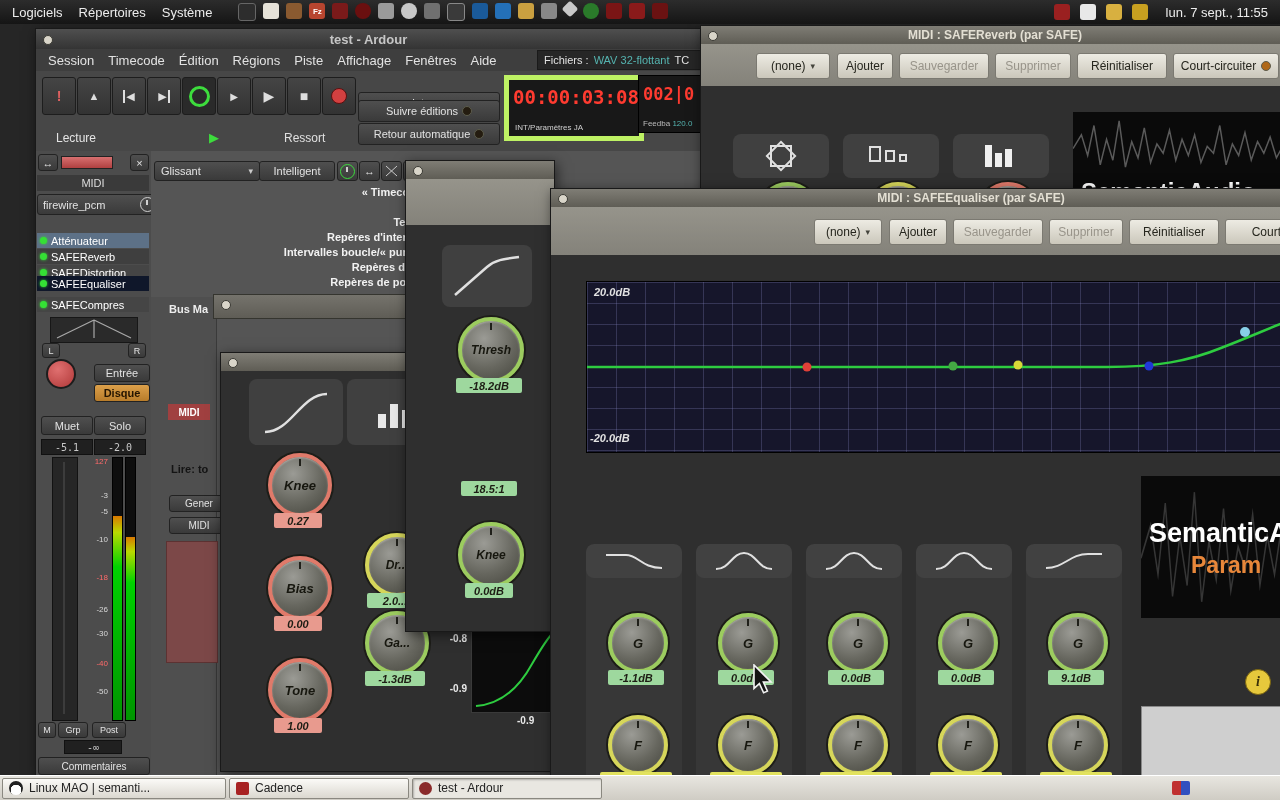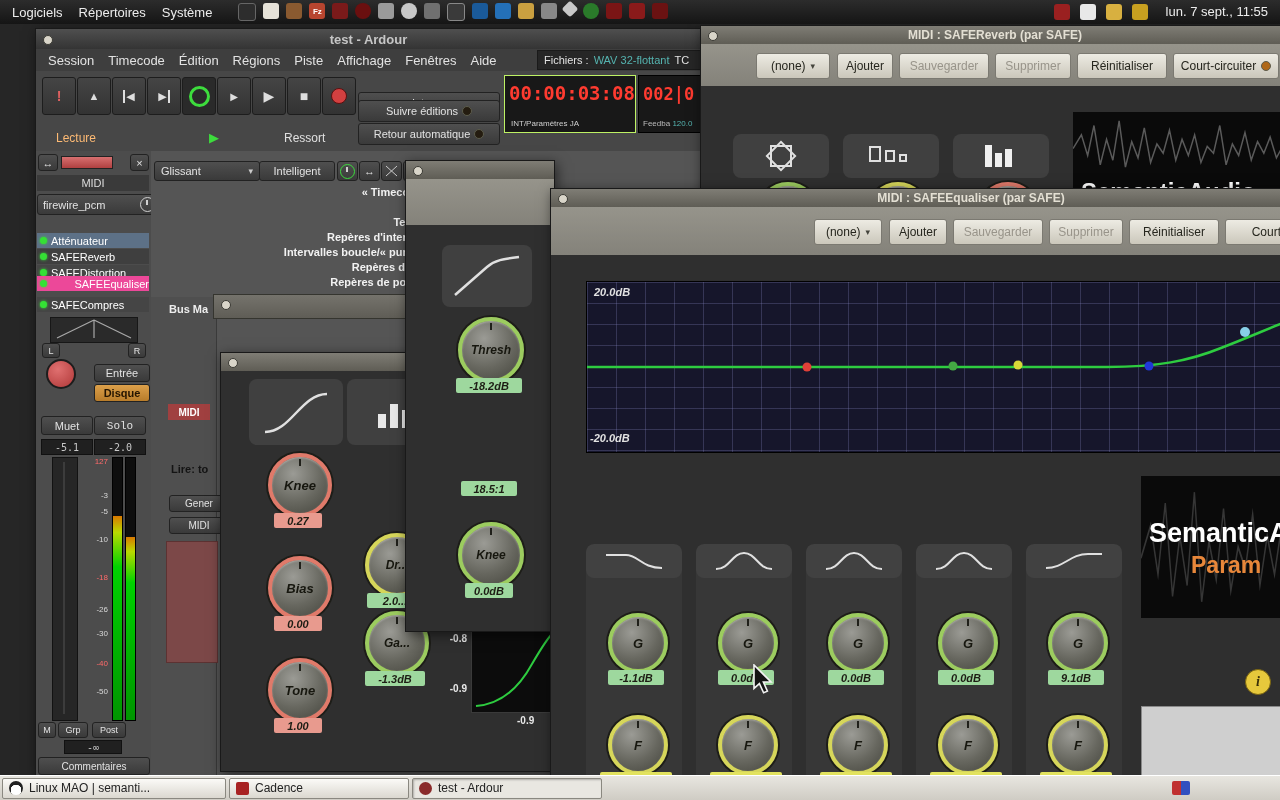--- a/index.html
+++ b/index.html
@@ -127,32 +127,32 @@
         </div>
       <div class="dbtn" style="left:322px;top:29px;width:140px;height:20px;">
           <span>Suivre éditions</span>
           <span class="led"></span>
         </div>
       <div class="dbtn" style="left:322px;top:52px;width:140px;height:20px;">
           <span>Retour automatique</span>
           <span class="led"></span>
         </div>
 
-      <div class="abs" style="left:468px;top:4px;width:130px;height:56px;background:#181818;border:1px solid #bef264;">
+      <div class="abs" style="left:468px;top:4px;width:130px;height:56px;background:#181818;border:5px solid #bef264;">
         <div class="lcd" style="position:absolute;left:4px;top:6px;font-size:19px;letter-spacing:0;">00:00:03:08</div>
         <div style="position:absolute;left:6px;bottom:4px;font-size:8px;color:#cfcfcf;">INT/Paramètres JA</div>
       </div>
       <div class="abs" style="left:602px;top:4px;width:62px;height:56px;background:#181818;border:1px solid #000;">
         <div class="lcd" style="position:absolute;left:4px;top:8px;font-size:17px;">002|0</div>
         <div style="position:absolute;left:4px;bottom:4px;font-size:8px;color:#bbb;">
           <span>Feedba</span>
           <span style="color:#55b4b0;">120.0</span>
         </div>
       </div>
-      <span class="abs" style="left:20px;top:60px;font-size:12px;color:#fdba74;">Lecture</span>
+      <span class="abs" style="left:20px;top:60px;font-size:12px;color:#e5e5e5;">Lecture</span>
       <span class="abs" style="left:173px;top:59px;font-size:13px;color:#3ddc3d;">▶</span>
       <span class="abs" style="left:248px;top:60px;font-size:12px;color:#e0e0e0;">Ressort</span>
     </div>
 
     <div class="abs" style="left:0;top:122px;width:115px;height:625px;background:#4c4c4c;border-right:1px solid #2a2a2a;">
       <div class="dbtn" style="left:2px;top:3px;width:18px;height:15px;">
           <span>↔</span>
         </div>
       <div class="abs" style="left:25px;top:5px;width:50px;height:11px;background:linear-gradient(#d87070,#b04040);border:1px solid #222;"></div>
       <div class="dbtn" style="left:94px;top:3px;width:17px;height:15px;">
@@ -174,21 +174,21 @@
           <span>Atténuateur</span>
         </div>
       <div class="trackrow" style="top:98px;background:#3f3f3f;">
           <span class="tled"></span>
           <span>SAFEReverb</span>
         </div>
       <div class="trackrow" style="top:114px;background:#454545;">
           <span class="tled"></span>
           <span>SAFEDistortion</span>
         </div>
-      <div class="trackrow" style="top:125px;background:#ec4899;justify-content:space-between;">
+      <div class="trackrow" style="top:125px;background:#0f172a;">
           <span class="tled"></span>
           <span>SAFEEqualiser</span>
         </div>
       <div class="trackrow" style="top:146px;background:#454545;">
           <span class="tled"></span>
           <span>SAFECompres</span>
         </div>
 
       <div class="abs" style="left:14px;top:166px;width:86px;height:24px;background:#2a2a2a;border:1px solid #171717;">
         <svg width="86" height="22">
@@ -206,21 +206,21 @@
       <div class="dbtn" style="left:58px;top:213px;width:54px;height:16px;">
           <span>Entrée</span>
         </div>
       <div class="dbtn" style="left:58px;top:233px;width:54px;height:16px;background:linear-gradient(#dca04a,#b87c2a);color:#241400;font-weight:bold;">
           <span>Disque</span>
         </div>
 
       <div class="dbtn" style="left:5px;top:265px;width:50px;height:17px;">
           <span>Muet</span>
         </div>
-      <div class="dbtn" style="left:58px;top:265px;width:50px;height:17px;font-family:Liberation Mono, monospace;">
+      <div class="dbtn" style="left:58px;top:265px;width:50px;height:17px;">
           <span>Solo</span>
         </div>
       <div class="valbox" style="left:5px;top:288px;width:50px;height:14px;">
           <span>-5.1</span>
         </div>
       <div class="valbox" style="left:58px;top:288px;width:50px;height:14px;">
           <span>-2.0</span>
         </div>
 
       <div class="abs" style="left:16px;top:306px;width:24px;height:262px;background:#262626;border:1px solid #121212;">
@@ -644,21 +644,21 @@
       <span class="tico" style="background:#1a5a9a;"></span>
       <span class="tico" style="background:#2470b8;"></span>
       <span class="tico" style="background:#caa040;"></span>
       <span class="tico" style="background:#888;"></span>
       <span class="tico" style="background:#c8c8c8;transform:rotate(45deg);width:12px;height:12px;"></span>
       <span class="tico" style="background:#2a7a2a;border-radius:50%;"></span>
       <span class="tico" style="background:#7a1515;"></span>
       <span class="tico" style="background:#8a1a1a;"></span>
       <span class="tico" style="background:#6a1212;"></span>
     </span>
-    <span style="display:flex;gap:10px;margin-left:auto;">
+    <span style="display:flex;gap:10px;margin-left:auto;align-items:center;">
       <span class="tico" style="background:#9a2020;"></span>
       <span class="tico" style="background:#e8e8e8;"></span>
       <span class="tico" style="background:#d8b040;"></span>
       <span class="tico" style="background:#c8a020;"></span>
       <span style="margin-left:8px;">lun. 7 sept., 11:55</span>
     </span>
   </div>
 
   <div class="tbar">
     <div class="taskbtn" style="width:224px;">

